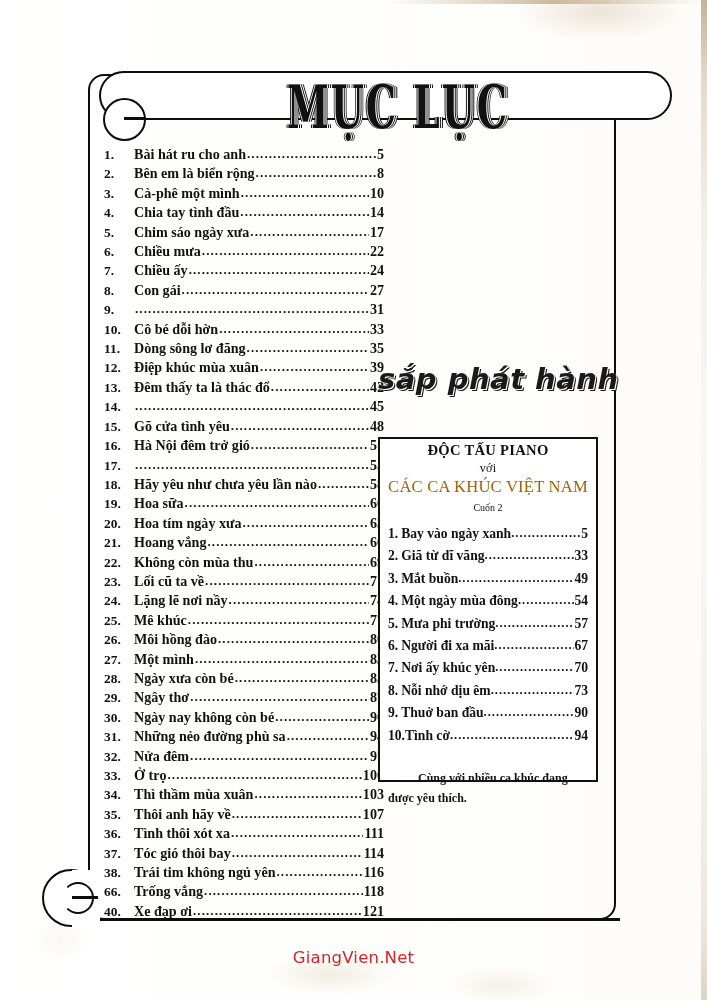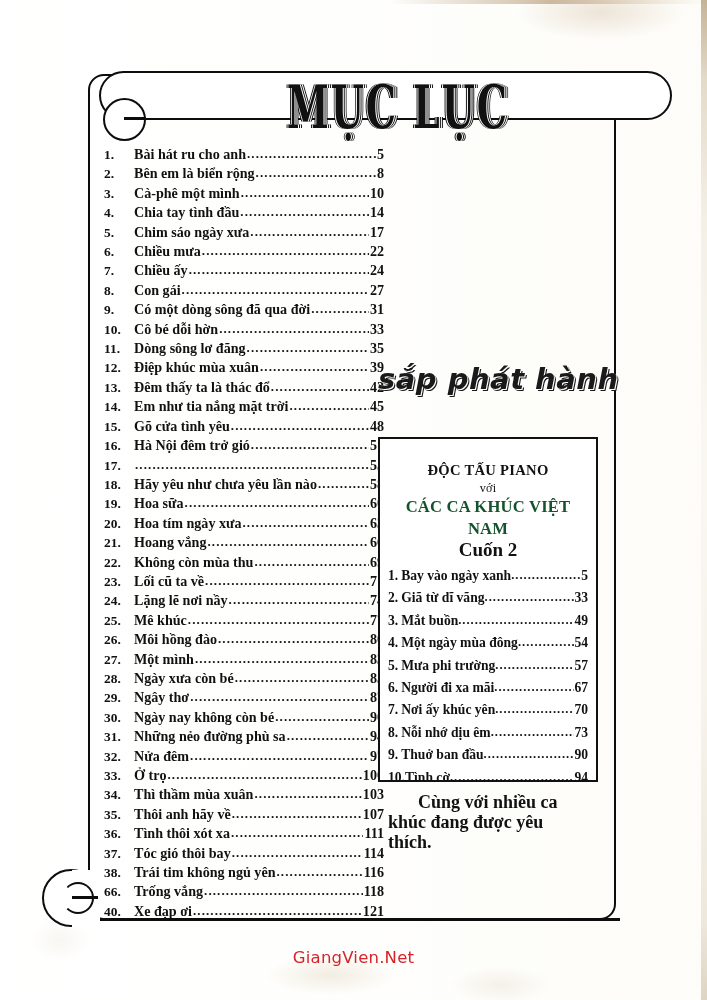--- a/index.html
+++ b/index.html
@@ -249,51 +249,51 @@
   
   #promo-box {
     position: absolute;
     left: 378px;
     top: 437px;
     width: 220px;
     height: 345px;
     border: 2.2px solid #111;
     background: #ffffff;
     z-index: 2;
-    padding: 22px 8px 6px 8px;
+    padding: 2px 8px 6px 8px;
   }
   #promo-head { text-align: center; }
   #promo-line1 {
     font-family: "Liberation Serif", "DejaVu Serif", serif;
     font-weight: 700;
     font-size: 14.6px;
     letter-spacing: 0.3px;
     color: #111;
     line-height: 19px;
   }
   #promo-line2 {
     font-family: Liberation Serif, serif;
     font-weight: 400;
     font-size: 12.2px;
     color: #111;
     line-height: 16px;
     letter-spacing: 0.2px;
   }
   #promo-line3 {
     font-family: "Liberation Serif", "DejaVu Serif", serif;
-    font-weight: 700;
+    font-weight: 400;
     font-size: 16.6px;
-    color: #14532d;
+    color: #a16207;
     line-height: 22px;
     letter-spacing: 0.2px;
   }
   #promo-line4 {
     font-family: "Liberation Serif", "DejaVu Serif", serif;
-    font-weight: 700;
-    font-size: 19px;
+    font-weight: 400;
+    font-size: 10px;
     color: #111;
     line-height: 20px;
   }
   #promo-list {
     margin-top: 5px;
   }
   .promo-row {
     display: flex;
     align-items: baseline;
     font-family: "Liberation Serif", "DejaVu Serif", serif;
@@ -315,24 +315,24 @@
     white-space: nowrap;
     letter-spacing: 1px;
     font-size: 12.5px;
     position: relative;
     bottom: 1px;
   }
   .promo-page { flex: 0 0 auto; }
   #promo-note {
     font-family: "Liberation Serif", "DejaVu Serif", serif;
     font-weight: 700;
-    font-size: 18px;
+    font-size: 12px;
     line-height: 20px;
     color: #111;
-    margin-top: 3px;
+    margin-top: 21px;
     text-indent: 30px;
   }
 
   
   #watermark {
     position: absolute;
     left: 0;
     top: 948px;
     width: 707px;
     text-align: center;
@@ -415,21 +415,20 @@
         <span class="toc-page">24</span>
       </div>
       <div class="toc-row">
         <span class="toc-num">8.</span>
         <span class="toc-title">Con gái</span>
         <span class="toc-dots">............................................................</span>
         <span class="toc-page">27</span>
       </div>
       <div class="toc-row">
         <span class="toc-num">9.</span>
-        <span class="toc-title">Có một dòng sông đã qua đời</span>
         <span class="toc-dots">............................................................</span>
         <span class="toc-page">31</span>
       </div>
       <div class="toc-row">
         <span class="toc-num">10.</span>
         <span class="toc-title">Cô bé dỗi hờn</span>
         <span class="toc-dots">............................................................</span>
         <span class="toc-page">33</span>
       </div>
       <div class="toc-row">
@@ -445,21 +444,20 @@
         <span class="toc-page">39</span>
       </div>
       <div class="toc-row">
         <span class="toc-num">13.</span>
         <span class="toc-title">Đêm thấy ta là thác đổ</span>
         <span class="toc-dots">............................................................</span>
         <span class="toc-page">42</span>
       </div>
       <div class="toc-row">
         <span class="toc-num">14.</span>
-        <span class="toc-title">Em như tia nắng mặt trời</span>
         <span class="toc-dots">............................................................</span>
         <span class="toc-page">45</span>
       </div>
       <div class="toc-row">
         <span class="toc-num">15.</span>
         <span class="toc-title">Gõ cửa tình yêu</span>
         <span class="toc-dots">............................................................</span>
         <span class="toc-page">48</span>
       </div>
       <div class="toc-row">

